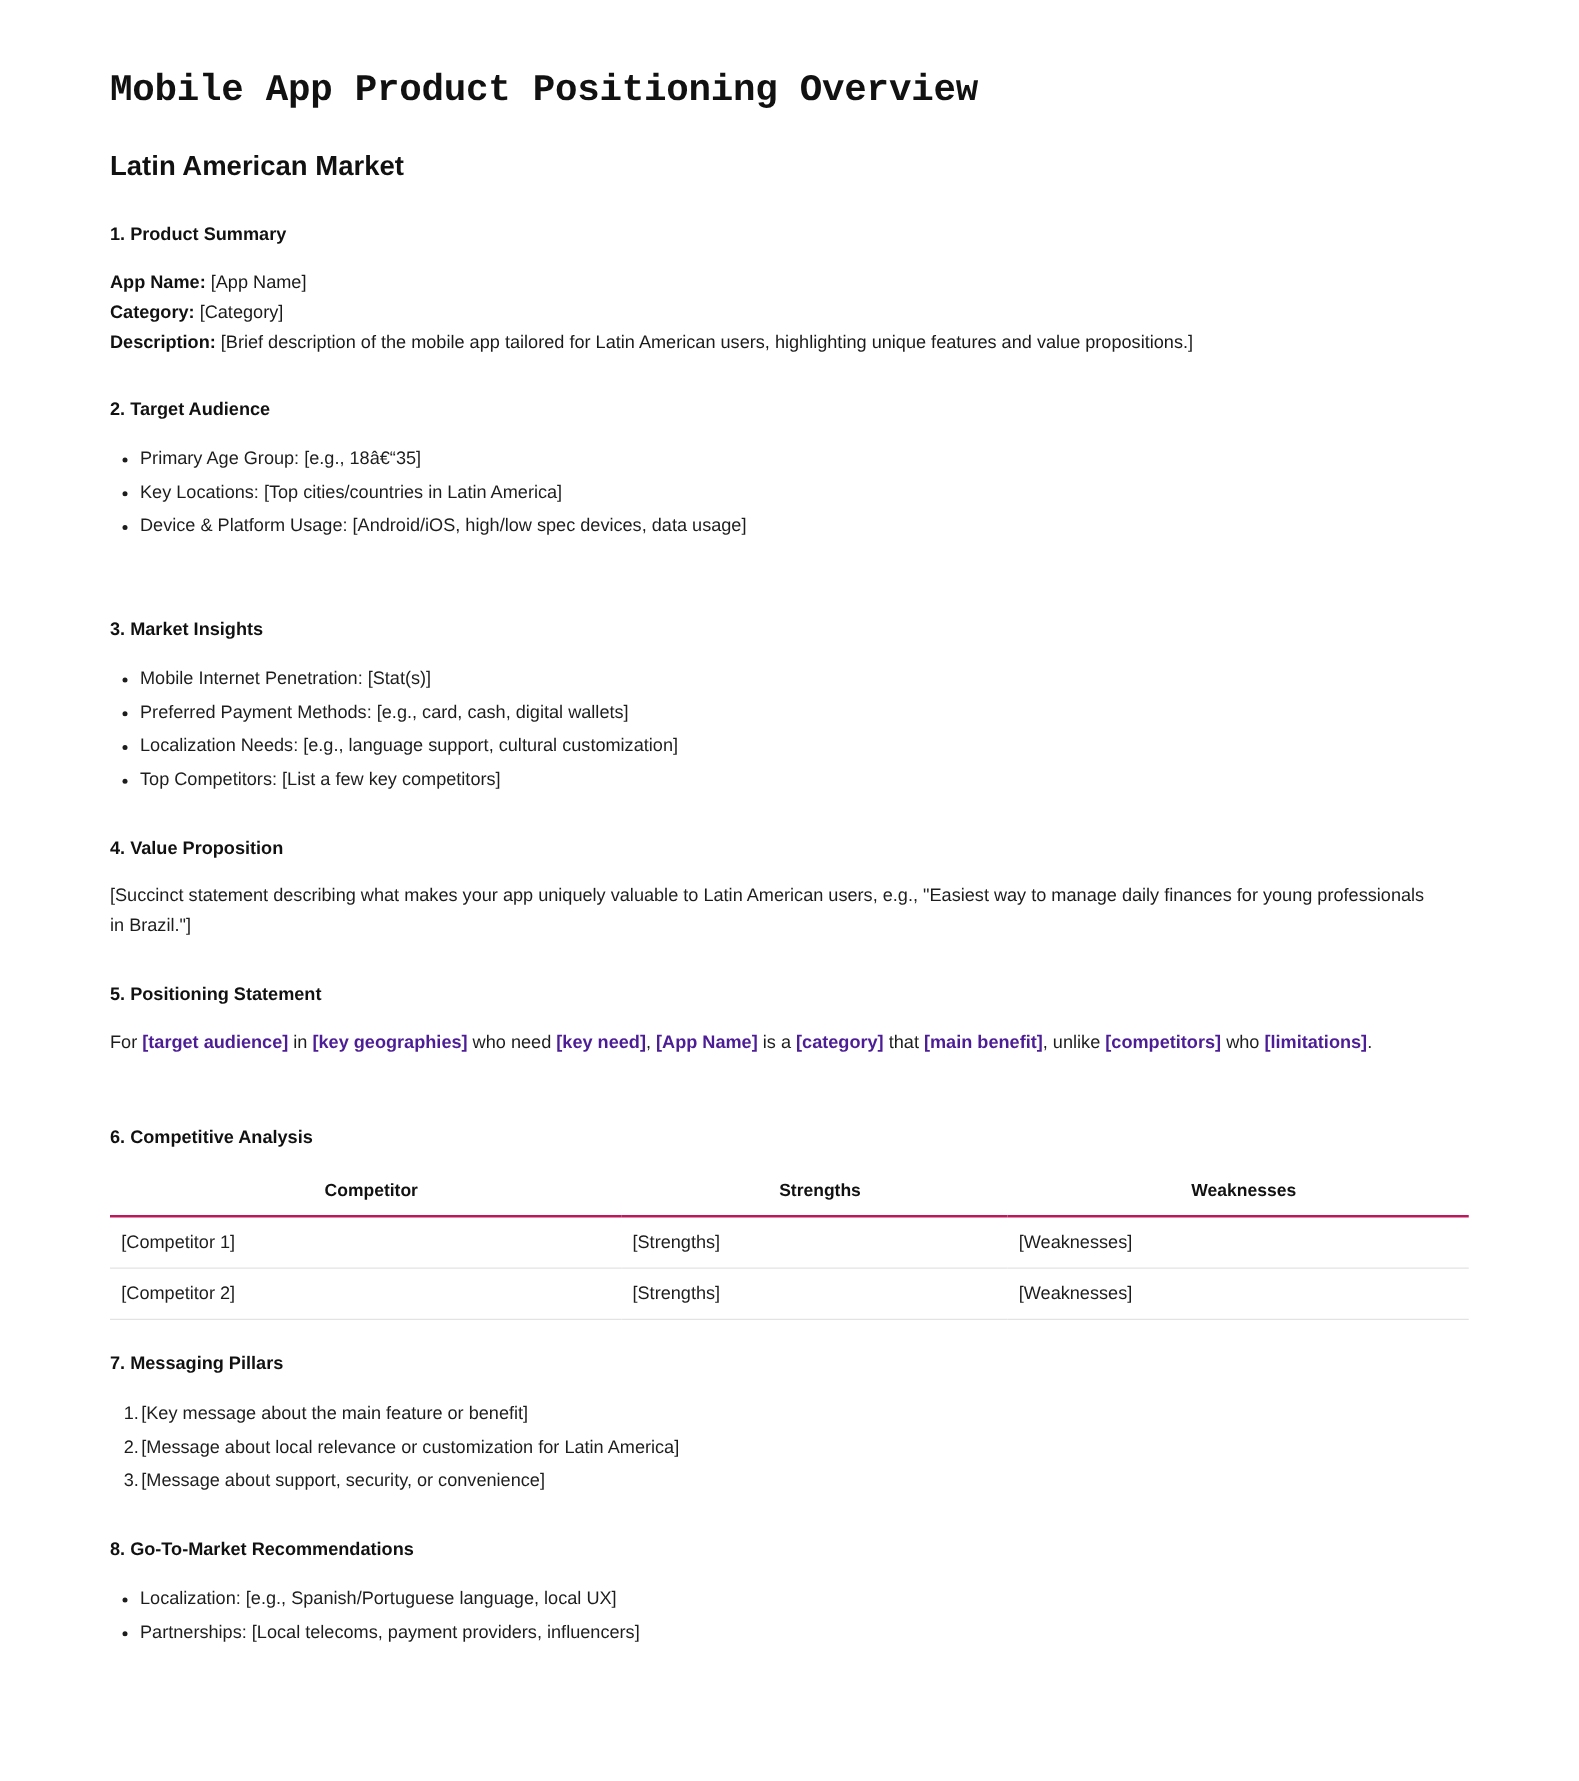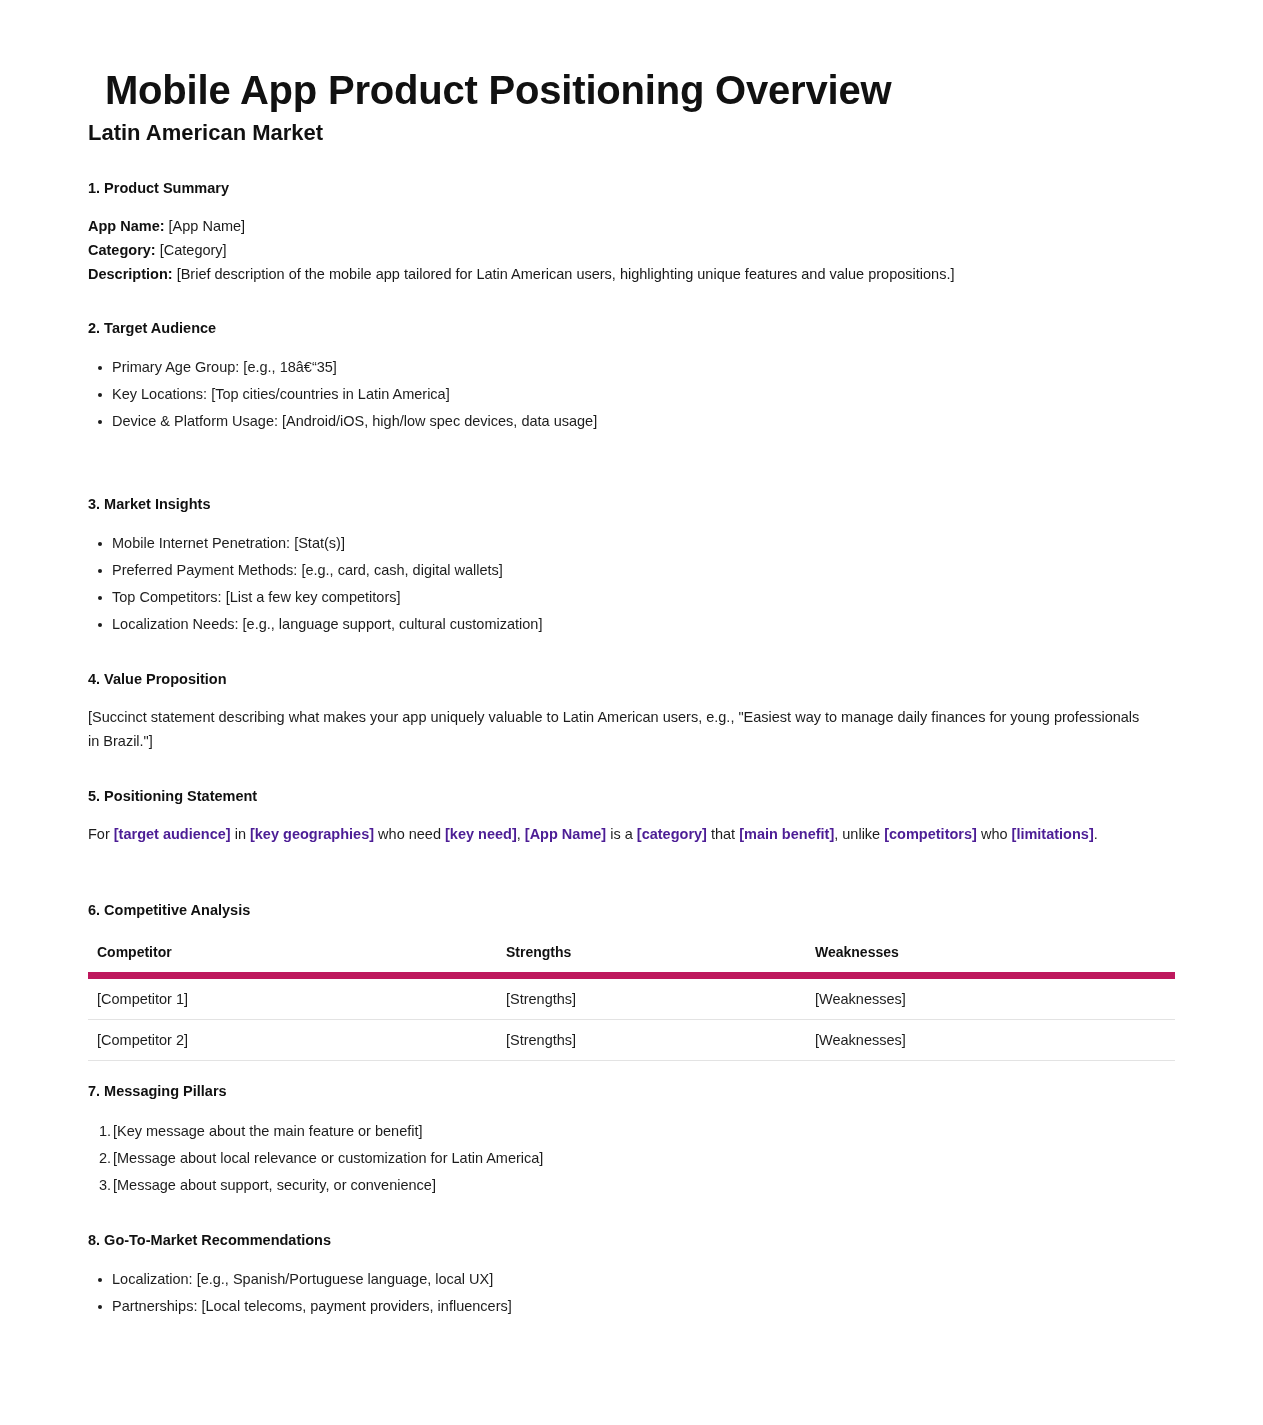--- a/index.html
+++ b/index.html
@@ -25,30 +25,31 @@
 
   .doc {
     position: absolute;
     left: 88px;
     top: 0;
     width: 1050px;
   }
 
   
   .doc-title {
-    font-size: 40px;
+    font-size: 30px;
     font-weight: bold;
     letter-spacing: -0.2px;
     color: #111111;
-    margin: 17px;
+    margin: 0;
     padding: 0;
     position: absolute;
     top: 55px;
     left: 0;
     line-height: 36px;
+    font-family: Liberation Mono, monospace;
   }
 
   .h2 {
     font-size: 22px;
     font-weight: bold;
     color: #111111;
     line-height: 22px;
     margin: 0 0 0 0;
   }
 
@@ -117,26 +118,26 @@
     color: #1d1d1d;
   }
 
   
   table.cmp {
     border-collapse: collapse;
     width: 1087px;
     table-layout: fixed;
   }
   table.cmp th {
-    text-align: left;
+    text-align: center;
     font-size: 14px;
     font-weight: bold;
     color: #111111;
     padding: 0 0 12px 9px;
-    border-bottom: 7px solid #be185d;
+    border-bottom: 2px solid #be185d;
   }
   table.cmp td {
     text-align: left;
     font-size: 14.5px;
     color: #1d1d1d;
     padding: 12px 0 12px 9px;
     border-bottom: 1px solid #e3e3e3;
   }
   table.cmp col.c1 { width: 409px; }
   table.cmp col.c2 { width: 309px; }
@@ -193,22 +194,22 @@
     </div>
 
     <div class="sec" style="top:494px;">
       <div class="h3">3. Market Insights</div>
     </div>
 
     <div class="sec" style="top:530px;">
       <ul class="bullets">
         <li>Mobile Internet Penetration: [Stat(s)]</li>
         <li>Preferred Payment Methods: [e.g., card, cash, digital wallets]</li>
+        <li>Localization Needs: [e.g., language support, cultural customization]</li>
         <li>Top Competitors: [List a few key competitors]</li>
-        <li>Localization Needs: [e.g., language support, cultural customization]</li>
       </ul>
     </div>
 
     <div class="sec" style="top:669px;">
       <div class="h3">4. Value Proposition</div>
     </div>
 
     <div class="sec body-text" style="top:705px; width:1052px;">[Succinct statement describing what makes your app uniquely valuable to Latin American users, e.g., "Easiest way to manage daily finances for young professionals in Brazil."]</div>
 
     <div class="sec" style="top:786px;">

